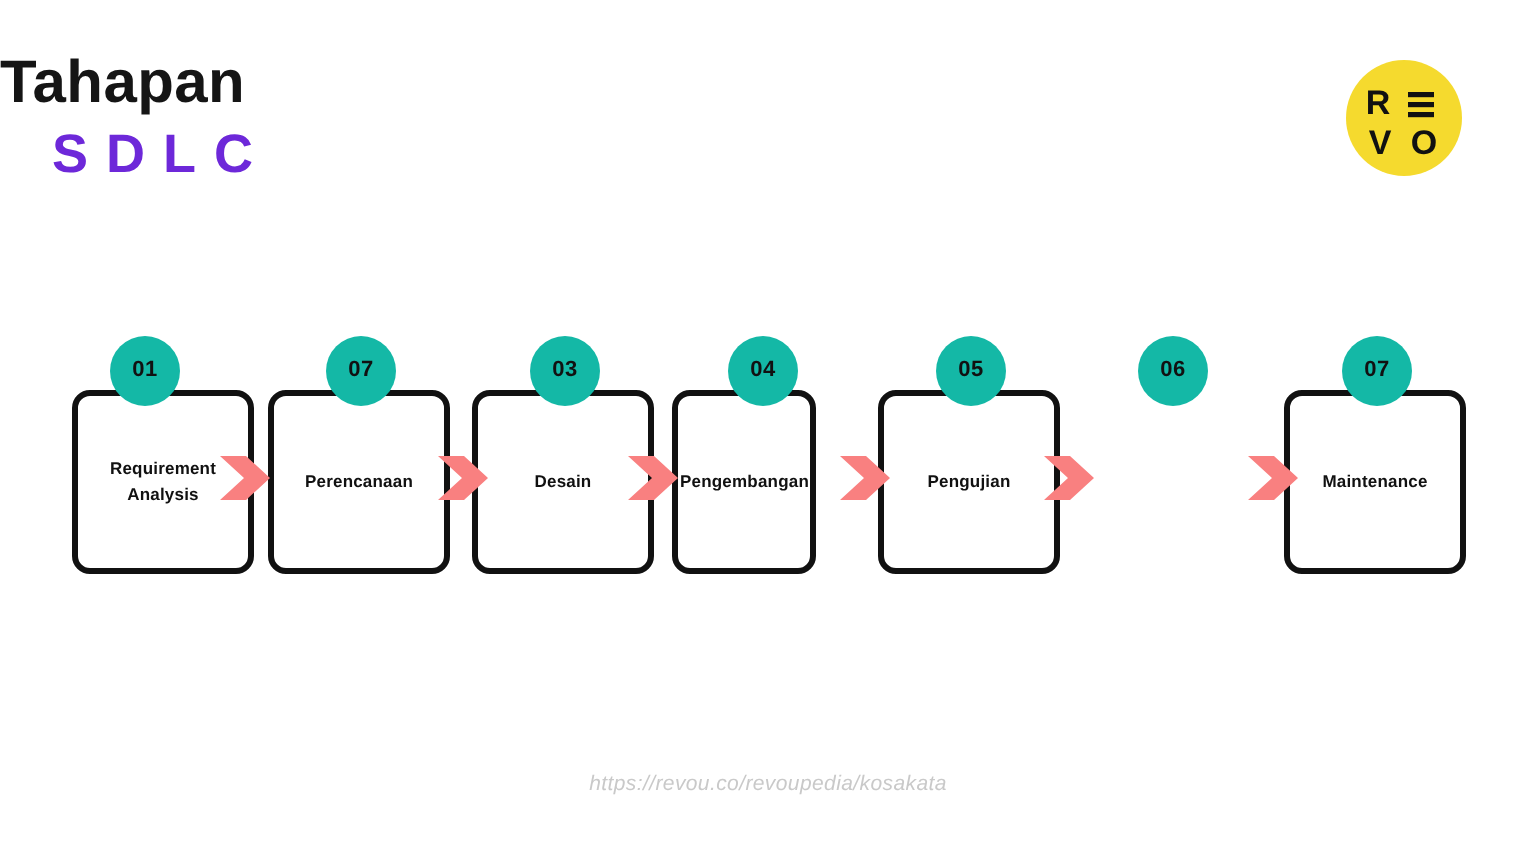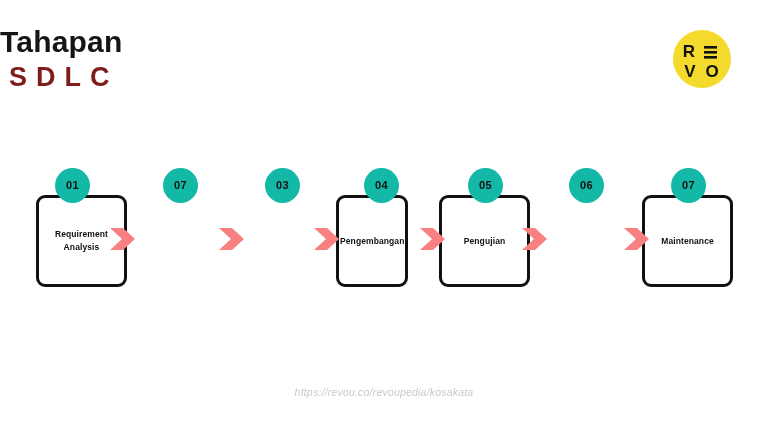--- a/index.html
+++ b/index.html
@@ -28,24 +28,24 @@
     font-size: 30px;
     font-weight: bold;
     color: #151515;
     letter-spacing: 0.2px;
     line-height: 36px;
   }
   #title-sub {
     display: block;
     font-size: 27px;
     font-weight: bold;
-    color: #7f1d1d;
+    color: #6d28d9;
     letter-spacing: 9px;
     line-height: 34px;
-    padding-left: 9px;
+    padding-left: 26px;
   }
 
   
   #logo {
     position: absolute;
     left: 673px;
     top: 30px;
     width: 58px;
     height: 58px;
     border-radius: 50%;
@@ -162,29 +162,35 @@
   </div>
   <div class="badge" style="left:55px;">
     <span class="badge-num">01</span>
   </div>
   <div class="arrow" style="left:110px;">
     <svg width="26" height="26" viewBox="0 0 26 26">
         <path d="M0 2 L13 2 L25 13 L13 24 L0 24 L12 13 Z" fill="#F98080"></path>
       </svg>
   </div>
 
+  <div class="step" style="left:134px;">
+    <div class="step-label">Perencanaan</div>
+  </div>
   <div class="badge" style="left:163px;">
     <span class="badge-num">07</span>
   </div>
   <div class="arrow" style="left:219px;">
     <svg width="26" height="26" viewBox="0 0 26 26">
         <path d="M0 2 L13 2 L25 13 L13 24 L0 24 L12 13 Z" fill="#F98080"></path>
       </svg>
   </div>
 
+  <div class="step" style="left:236px;">
+    <div class="step-label">Desain</div>
+  </div>
   <div class="badge" style="left:265px;">
     <span class="badge-num">03</span>
   </div>
   <div class="arrow" style="left:314px;">
     <svg width="26" height="26" viewBox="0 0 26 26">
         <path d="M0 2 L13 2 L25 13 L13 24 L0 24 L12 13 Z" fill="#F98080"></path>
       </svg>
   </div>
 
   <div class="step" style="left:336px;width:72px;">

